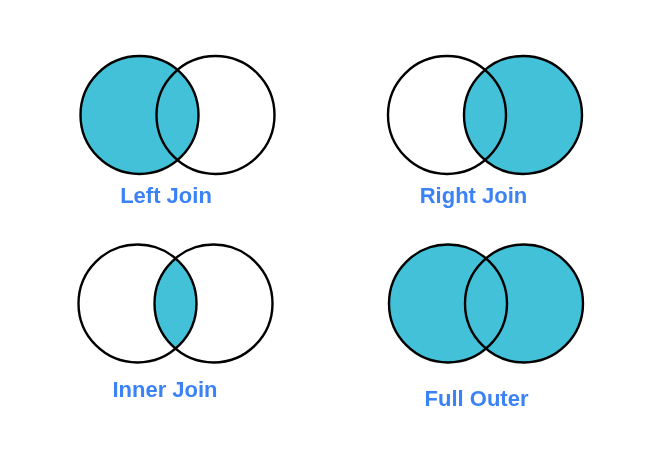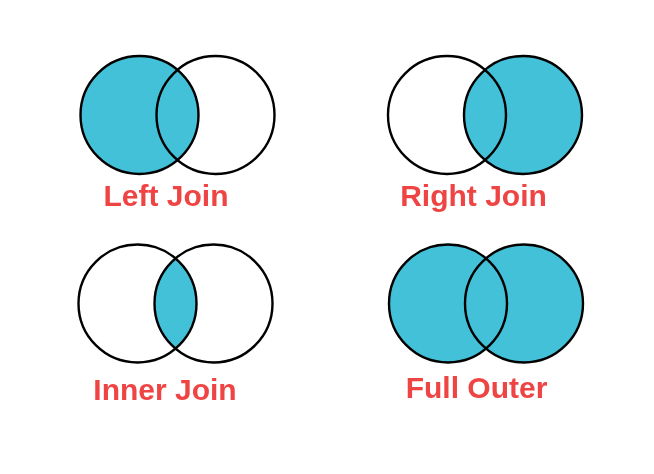--- a/index.html
+++ b/index.html
@@ -28,23 +28,23 @@
     position: absolute;
     left: 0; top: 0;
     width: 327px;
     height: 237px;
     display: block;
   }
   .join-label {
     position: absolute;
     transform: translateX(-50%);
     font-weight: bold;
-    font-size: 30px;
+    font-size: 22px;
     line-height: 36px;
-    color: #ef4444;
+    color: #3b82f6;
     text-align: center;
     white-space: nowrap;
   }
   .join-label.two-line {
     line-height: 38px;
     white-space: normal;
   }
 </style>
 </head>
 <body>
@@ -103,18 +103,18 @@
     <svg class="venn" viewBox="0 0 327 237">
         <clipPath id="clip-3">
           <circle cx="121" cy="66.5" r="59"></circle>
         </clipPath>
         <circle cx="121" cy="66.5" r="59" fill="#43C1D8"></circle>
         <circle cx="197" cy="66.5" r="59" fill="#43C1D8"></circle>
         <circle cx="197" cy="66.5" r="59" fill="#43C1D8" clip-path="url(#clip-3)"></circle>
         <circle cx="121" cy="66.5" r="59" fill="none" stroke="#000000" stroke-width="2.4"></circle>
         <circle cx="197" cy="66.5" r="59" fill="none" stroke="#000000" stroke-width="2.4"></circle>
       </svg>
-    <div class="join-label two-line" style="left:149.5px; top:132px;text-align:right;">
+    <div class="join-label two-line" style="left:149.5px; top:143px;text-align:right;">
       <div>Full Outer</div>
     </div>
   </div>
 
 </div>
 
 </body></html>

